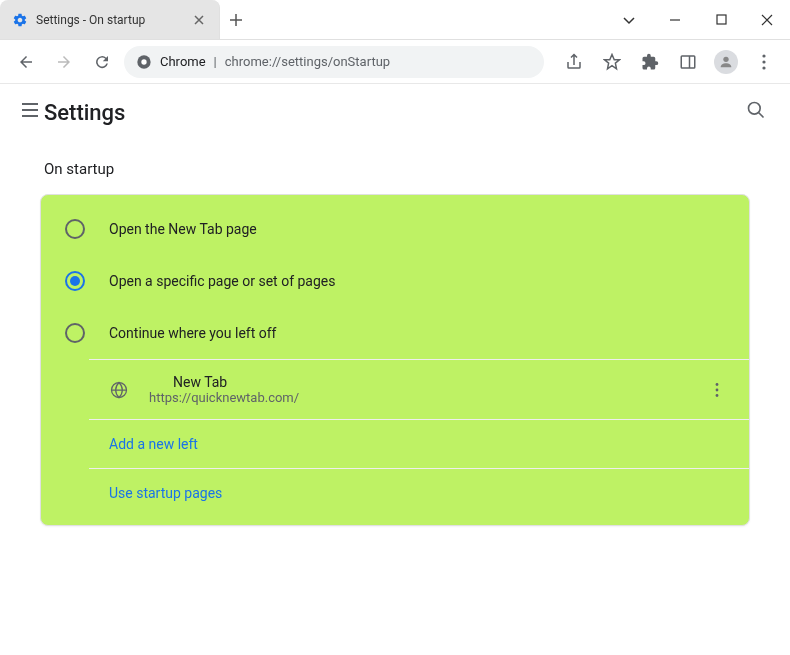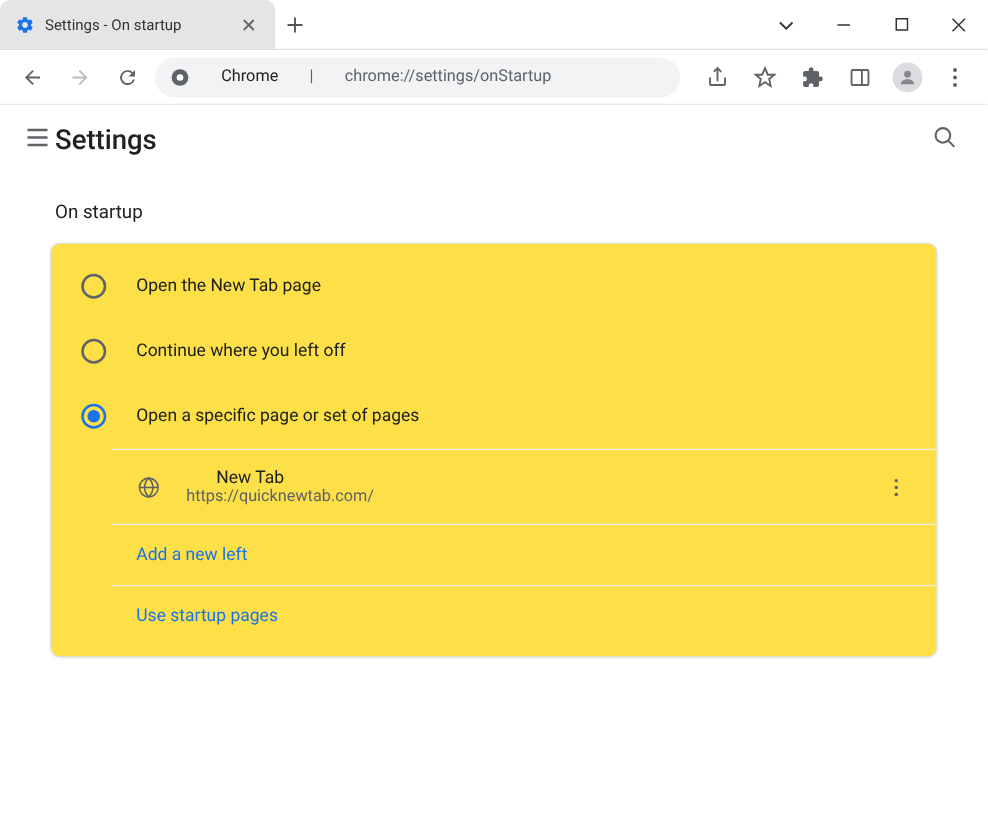--- a/index.html
+++ b/index.html
@@ -16,36 +16,36 @@
 .tab-title { font-size: 12px; color: #333; flex: 1; }
 .tab-close { width: 16px; height: 16px; display: flex; align-items: center; justify-content: center; color: #666; font-size: 14px; cursor: pointer; }
 .new-tab { width: 32px; display: flex; align-items: center; justify-content: center; color: #555; font-size: 18px; cursor: pointer; }
 .window-controls { margin-left: auto; display: flex; align-items: center; }
 .window-controls .wc { width: 46px; height: 40px; display: flex; align-items: center; justify-content: center; }
 
 
 .toolbar { height: 44px; display: flex; align-items: center; gap: 6px; padding: 0 10px; border-bottom: 1px solid #e8e8e8; background: #fff; position: relative; z-index: 2; }
 .nav-btn { width: 32px; height: 32px; display: flex; align-items: center; justify-content: center; border-radius: 50%; color: #5f6368; cursor: pointer; }
 .nav-btn.disabled { color: #bbb; }
-.addr { flex: 1; height: 32px; background: #f1f3f4; border-radius: 16px; display: flex; align-items: center; padding: 0 12px; gap: 25px; font-size: 13px; color: #5f6368; }
+.addr { flex: 1; height: 32px; background: #f1f3f4; border-radius: 16px; display: flex; align-items: center; padding: 0 12px; gap: 8px; font-size: 13px; color: #5f6368; }
 .addr .domain { color: #202124; }
 .toolbar-right { display: flex; align-items: center; gap: 6px; margin-left: 8px; }
 .tb-icon { width: 32px; height: 32px; display: flex; align-items: center; justify-content: center; color: #5f6368; cursor: pointer; }
 .avatar { width: 24px; height: 24px; border-radius: 50%; background: #dadce0; display: flex; align-items: center; justify-content: center; }
 
 
 .settings-header { height: 56px; display: flex; align-items: center; padding: 0 20px; position: relative; z-index: 2; }
 .hamburger { width: 24px; height: 24px; cursor: pointer; }
 .settings-title { font-size: 22px; font-weight: 500; color: #202124; }
 .search-btn { margin-left: auto; width: 24px; height: 24px; cursor: pointer; }
 
 
 .content { padding: 20px 40px; position: relative; z-index: 2; }
 .section-title { font-size: 15px; color: #202124; margin-bottom: 16px; padding-left: 4px; }
-.card { background: #fde047; border: 1px solid #e0e0e0; border-radius: 8px; padding: 8px 0; box-shadow: 0 1px 2px rgba(0,0,0,0.05); }
+.card { background: #bef264; border: 1px solid #e0e0e0; border-radius: 8px; padding: 8px 0; box-shadow: 0 1px 2px rgba(0,0,0,0.05); }
 
 .radio-row { display: flex; align-items: center; gap: 24px; padding: 16px 24px; cursor: pointer; }
 .radio { width: 20px; height: 20px; border: 2px solid #5f6368; border-radius: 50%; position: relative; flex-shrink: 0; }
 .radio.selected { border-color: #1a73e8; }
 .radio.selected::after { content: ''; position: absolute; top: 3px; left: 3px; width: 10px; height: 10px; background: #1a73e8; border-radius: 50%; }
 .radio-label { font-size: 14px; color: #202124; }
 
 .subsection { margin-left: 48px; border-top: 1px solid #eee; }
 .page-row { display: flex; align-items: center; gap: 20px; padding: 14px 20px; border-bottom: 1px solid #eee; }
 .globe { width: 20px; height: 20px; flex-shrink: 0; }
@@ -191,27 +191,27 @@
 <div class="content">
   <div class="section-title">On startup</div>
   <div class="card">
 
     <div class="radio-row">
       <div class="radio"></div>
       <div class="radio-label">Open the New Tab page</div>
     </div>
 
     <div class="radio-row">
+      <div class="radio selected"></div>
+      <div class="radio-label">Open a specific page or set of pages</div>
+    </div>
+
+    <div class="radio-row">
       <div class="radio"></div>
       <div class="radio-label">Continue where you left off</div>
-    </div>
-
-    <div class="radio-row">
-      <div class="radio selected"></div>
-      <div class="radio-label">Open a specific page or set of pages</div>
     </div>
 
     <div class="subsection">
       <div class="page-row">
         <div class="globe">
             <svg width="20" height="20" viewBox="0 0 24 24" fill="none" stroke="#5f6368" stroke-width="1.5">
               <circle cx="12" cy="12" r="9"></circle>
               <path d="M3 12h18M12 3c2.5 2.5 4 5.5 4 9s-1.5 6.5-4 9c-2.5-2.5-4-5.5-4-9s1.5-6.5 4-9z"></path>
             </svg>
           </div>

